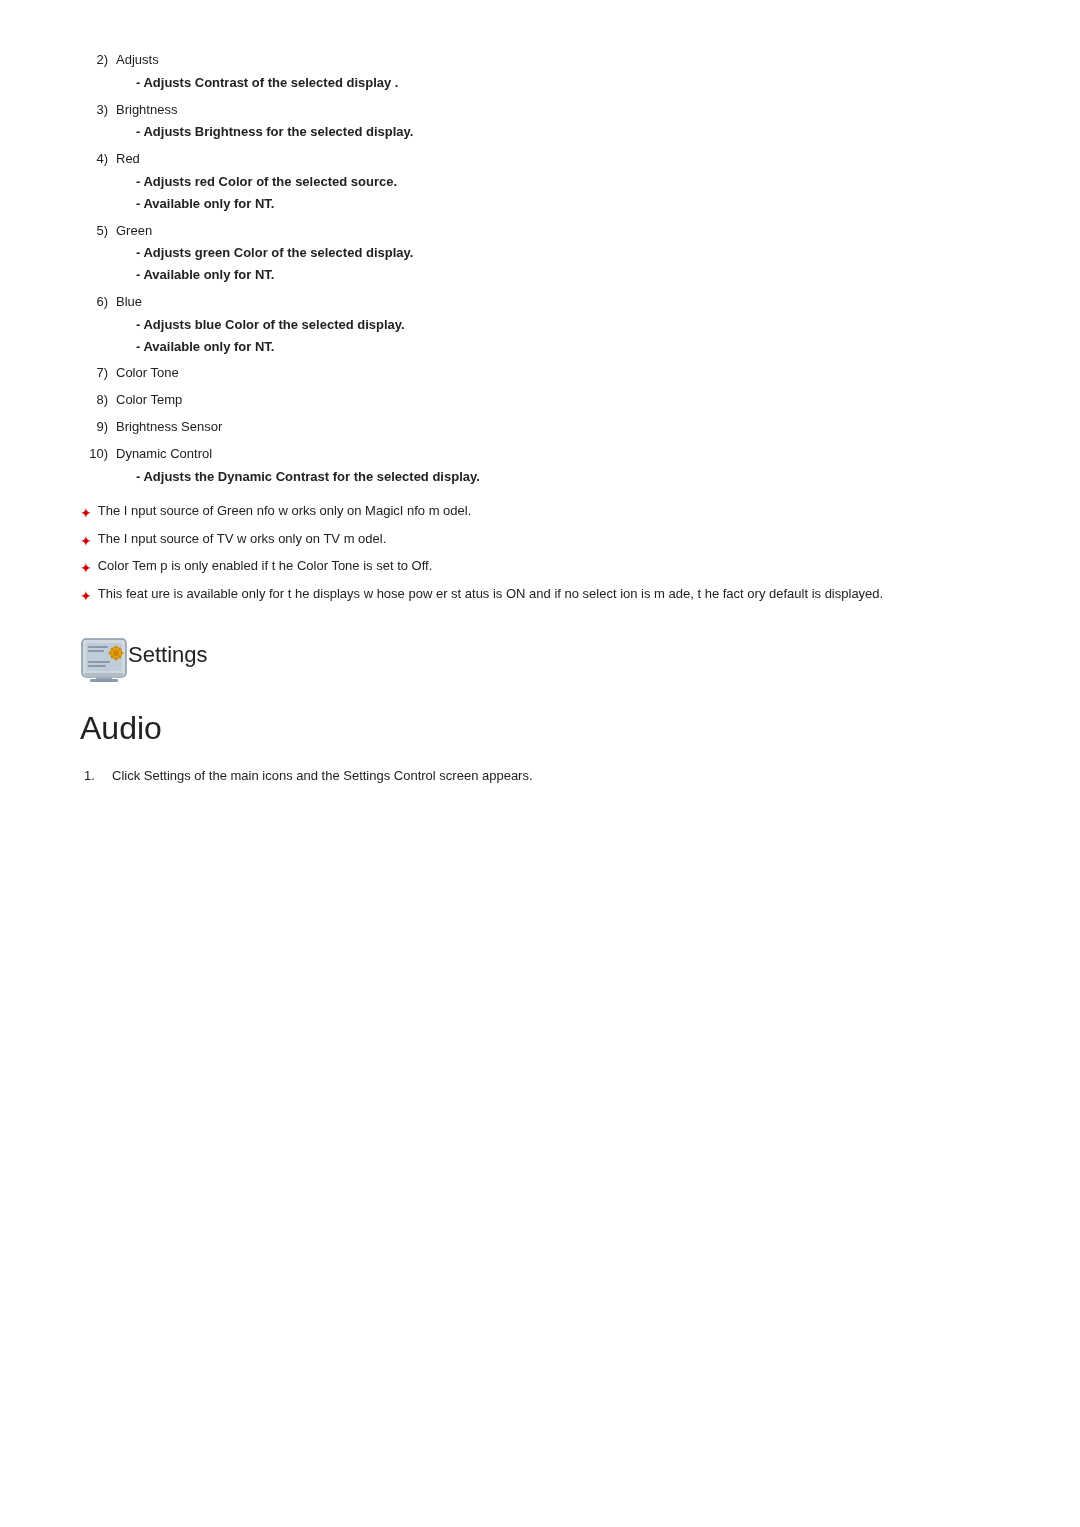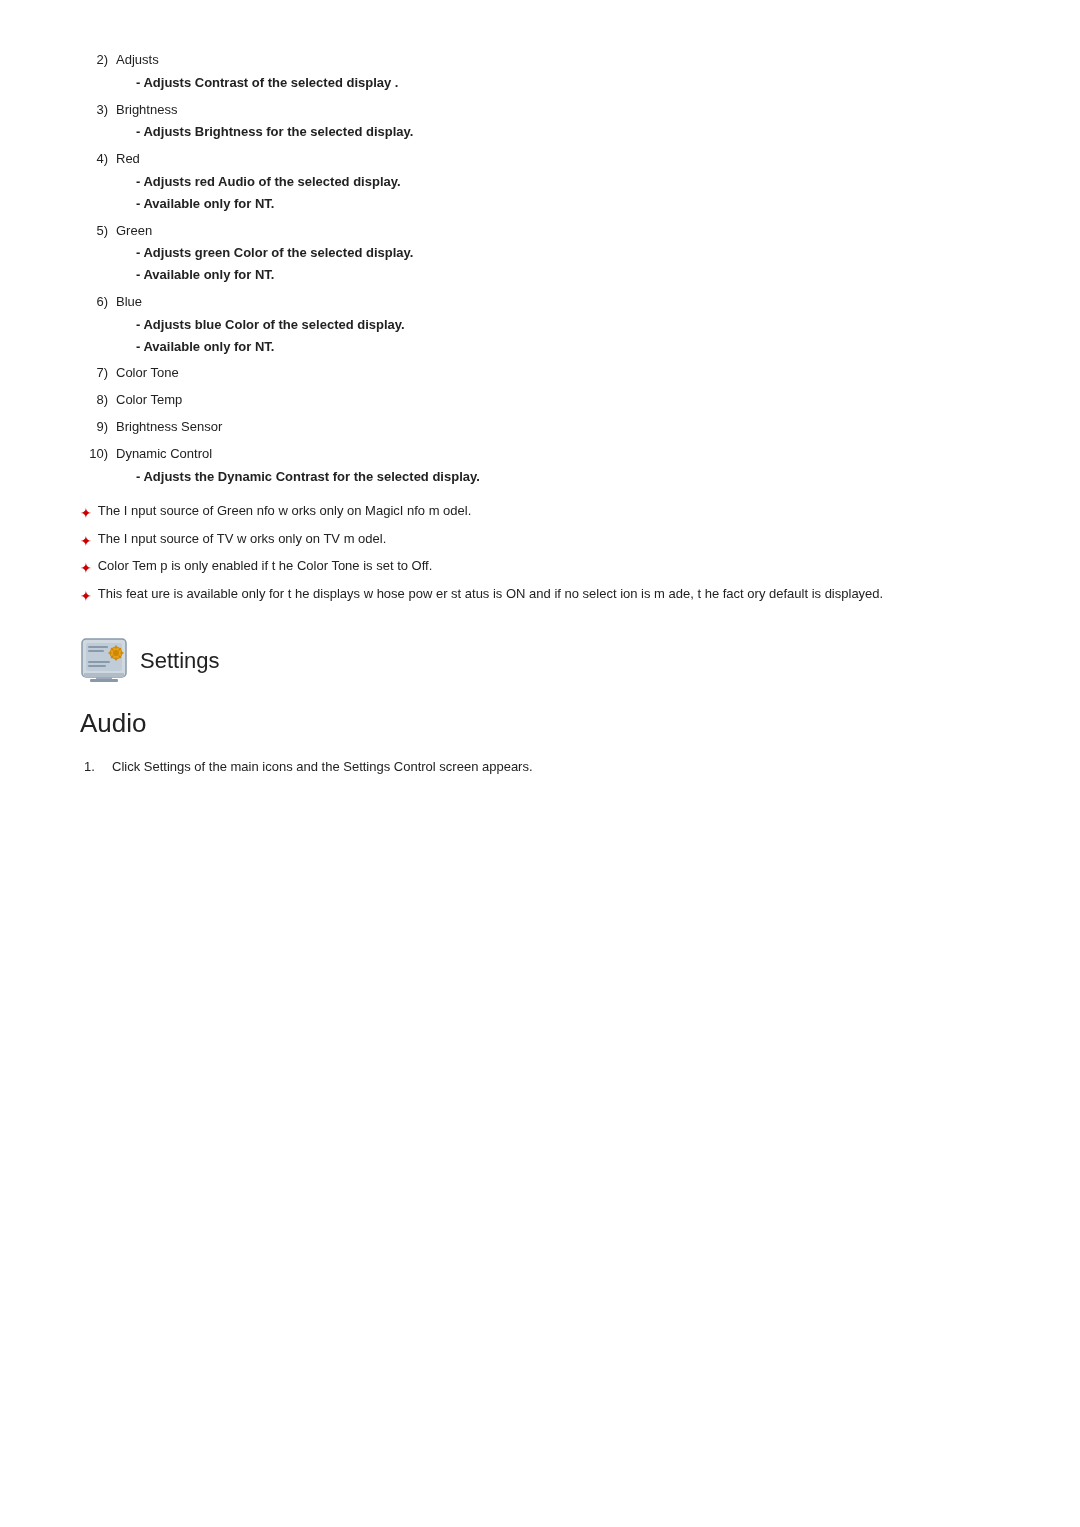--- a/index.html
+++ b/index.html
@@ -62,39 +62,38 @@
       margin-top: 1px;
     }
 
     .note-text {
       font-size: 13px;
       line-height: 1.5;
     }
 
     .settings-header {
       display: flex;
-      align-items: center;
-      gap: 12px;
+      align-items: flex-start;
       margin-top: 30px;
       margin-bottom: 18px;
     }
 
     .settings-icon {
       width: 48px;
       height: 48px;
     }
 
     .settings-title {
       font-size: 22px;
       font-weight: normal;
       color: #222;
     }
 
     .audio-section-title {
-      font-size: 26px;
+      font-size: 32px;
       font-weight: normal;
       color: #222;
       margin-bottom: 12px;
       border-bottom: none;
     }
 
     .step-row {
       display: flex;
       gap: 8px;
       padding-left: 4px;
@@ -123,21 +122,21 @@
           <span class="item-number">3)</span>
           <span class="item-title">Brightness</span>
         </div>
         <div class="sub-item">- Adjusts Brightness for the selected display.</div>
       </div>
       <div class="section">
         <div class="item-row">
           <span class="item-number">4)</span>
           <span class="item-title">Red</span>
         </div>
-        <div class="sub-item">- Adjusts red Audio of the selected display.</div>
+        <div class="sub-item">- Adjusts red Color of the selected source.</div>
         <div class="sub-item">- Available  only for NT.</div>
       </div>
       <div class="section">
         <div class="item-row">
           <span class="item-number">5)</span>
           <span class="item-title">Green</span>
         </div>
         <div class="sub-item">- Adjusts green Color of the selected display.</div>
         <div class="sub-item">- Available  only for NT.</div>
       </div>

